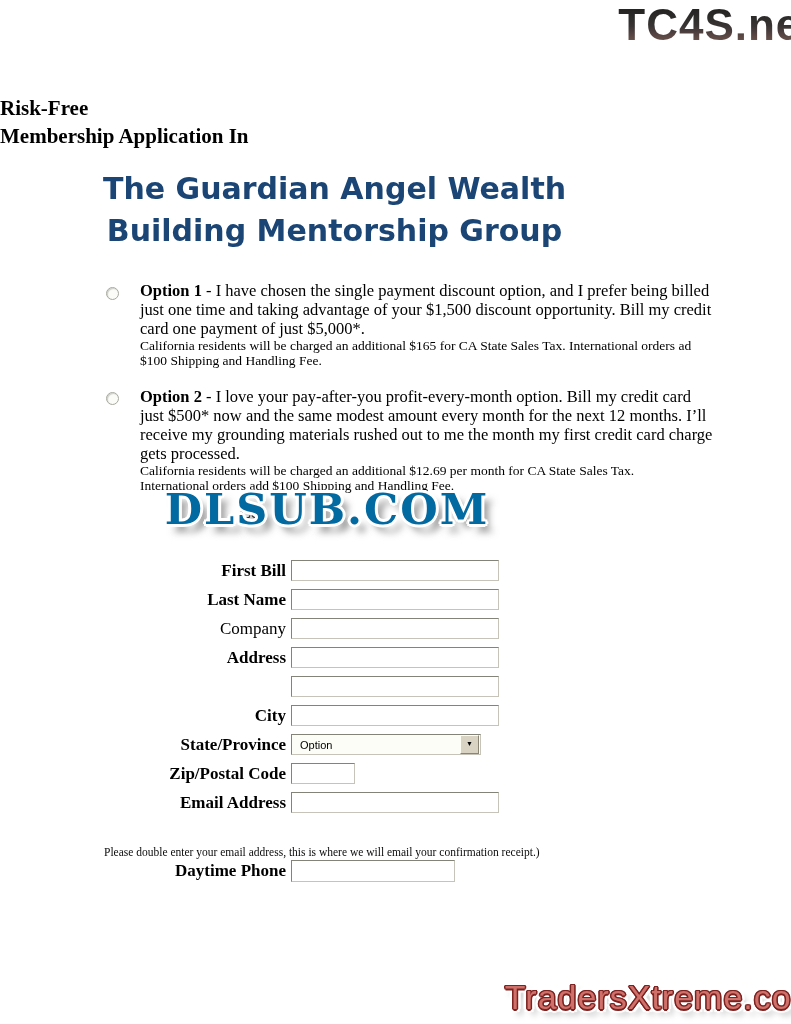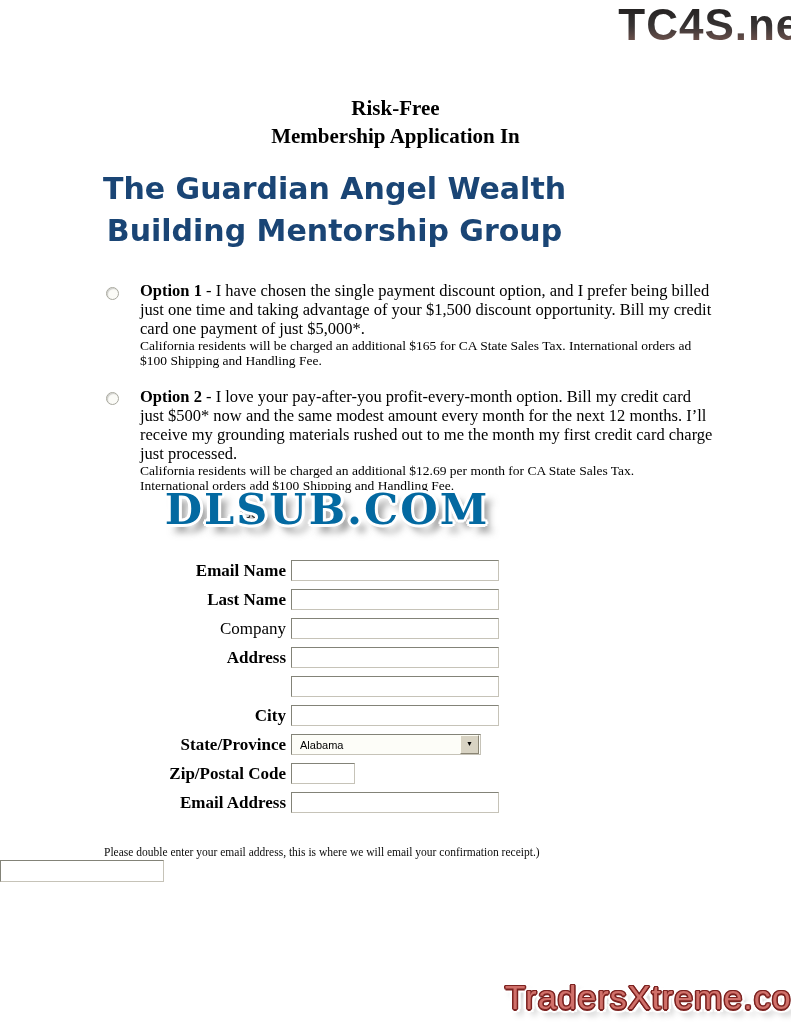--- a/index.html
+++ b/index.html
@@ -12,21 +12,21 @@
   .tc4s-logo {
     position:absolute; top:0px; right:6px;
     font-family:"Liberation Sans", sans-serif; font-weight:bold;
     font-size:44px; letter-spacing:1px; line-height:50px;
     background:linear-gradient(180deg,#1f1d1d 8%, #383434 52%, #8a625a 100%);
     -webkit-background-clip:text; background-clip:text; color:transparent;
   }
 
   
   .pretitle {
-    position:absolute; top:94px; left:0; width:791px; text-align:center;
+    position:absolute; top:94px; left:0; width:791px; text-align:left;
     font-weight:bold; font-size:21px; line-height:28px; color:#000;
   }
 
   
   .title {
     position:absolute; top:168px; left:0; width:669px; text-align:center;
     font-family:"DejaVu Sans", sans-serif; font-weight:bold;
     font-size:30px; line-height:42px; color:#1a4575;
   }
 
@@ -132,32 +132,32 @@
     <div class="opt-line">card one payment of just $5,000*.</div>
     <div class="opt-note">California residents will be charged an additional $165 for CA State Sales Tax. International orders ad</div>
     <div class="opt-note">$100 Shipping and Handling Fee.</div>
   </div>
 
   <span class="radio radio-2"></span>
   <div class="option-block option-2">
     <div class="opt-line"><b>Option 2</b><span> - I love your pay-after-you profit-every-month option. Bill my credit card</span></div>
     <div class="opt-line">just $500* now and the same modest amount every month for the next 12 months. I’ll</div>
     <div class="opt-line">receive my grounding materials rushed out to me the month my first credit card charge</div>
-    <div class="opt-line">just processed.</div>
+    <div class="opt-line">gets processed.</div>
     <div class="opt-note">California residents will be charged an additional $12.69 per month for CA State Sales Tax.</div>
     <div class="opt-note">International orders add $100 Shipping and Handling Fee.</div>
   </div>
 
   <div class="obscured-text">Co</div>
   <div class="dlsub-logo">DLSUB.COM</div>
 
   <div class="form-area">
 
     <div class="form-row">
-      <div class="form-label">Email Name</div>
+      <div class="form-label">First Bill</div>
       <input type="text" class="text-input" style="">
     </div>
 
     <div class="form-row">
       <div class="form-label">Last Name</div>
       <input type="text" class="text-input" style="">
     </div>
 
     <div class="form-row">
       <div class="form-label normal">Company</div>
@@ -175,39 +175,40 @@
     </div>
 
     <div class="form-row">
       <div class="form-label">City</div>
       <input type="text" class="text-input" style="">
     </div>
 
     <div class="form-row">
       <div class="form-label">State/Province</div>
       <div class="select-box">
-        <span class="select-value">Alabama</span>
+        <span class="select-value">Option</span>
         <span class="select-arrow-btn">
           <span>▼</span>
         </span>
       </div>
     </div>
 
     <div class="form-row">
       <div class="form-label">Zip/Postal Code</div>
       <input type="text" class="text-input small" style="">
     </div>
 
     <div class="form-row">
       <div class="form-label">Email Address</div>
       <input type="text" class="text-input" style="">
     </div>
 
 
     <div class="form-row phone-row">
+      <div class="form-label">Daytime Phone</div>
       <input type="text" class="text-input phone" style="">
     </div>
 
   </div>
 
   <div class="email-note">Please double enter your email address, this is where we will email your confirmation receipt.)</div>
 
   <div class="tradersxtreme-logo">TradersXtreme.com</div>
 
 </div>

